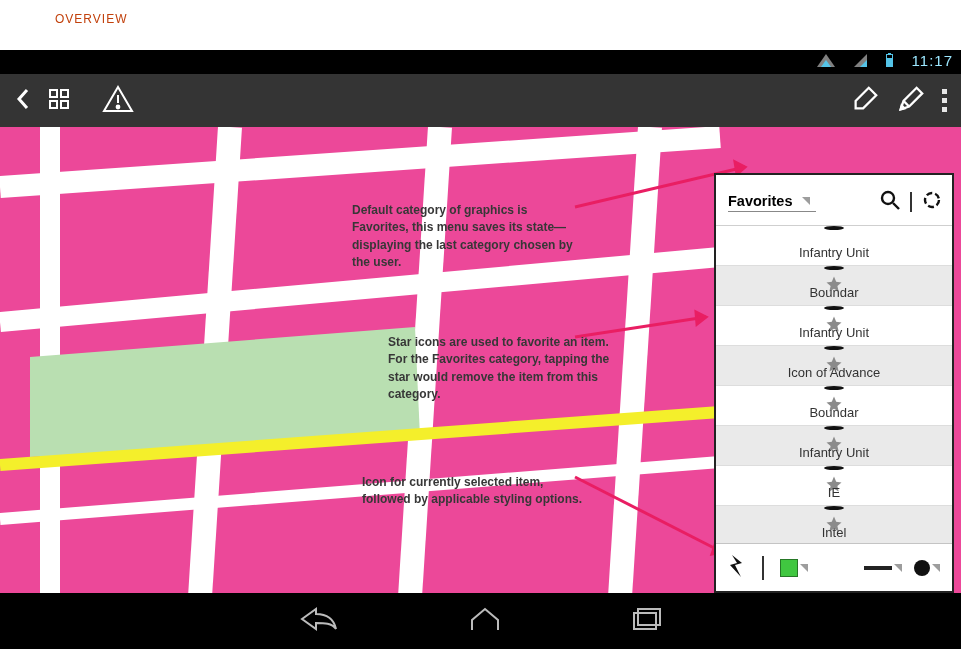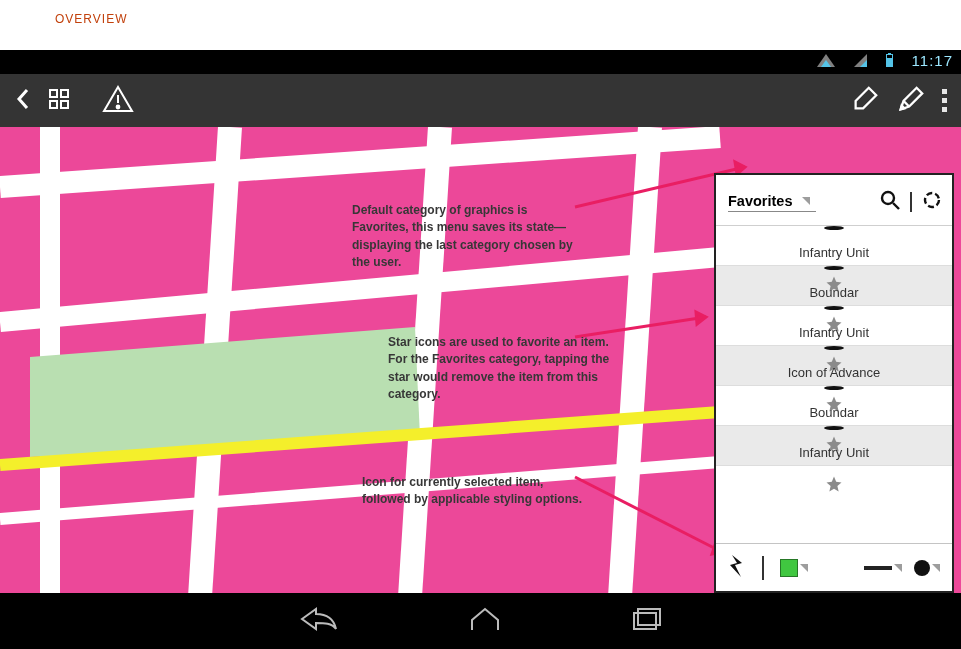--- a/index.html
+++ b/index.html
@@ -241,20 +241,34 @@
               <path fill="currentColor" d="M12 2l2.9 6.9L22 10l-5.5 4.8L18.2 22 12 18.3 5.8 22l1.7-7.2L2 10l7.1-1.1z"></path>
             </svg></span>
         </div>
       <div class="row alt">
           <span class="symbol-circle"></span>
           <span class="row-label">Infantry Unit</span>
           <span><svg class="star" viewBox="0 0 24 24">
               <path fill="currentColor" d="M12 2l2.9 6.9L22 10l-5.5 4.8L18.2 22 12 18.3 5.8 22l1.7-7.2L2 10l7.1-1.1z"></path>
             </svg></span>
         </div>
+      <div class="row">
+          <span class="symbol-circle"></span>
+          <span class="row-label">IE</span>
+          <span><svg class="star" viewBox="0 0 24 24">
+              <path fill="currentColor" d="M12 2l2.9 6.9L22 10l-5.5 4.8L18.2 22 12 18.3 5.8 22l1.7-7.2L2 10l7.1-1.1z"></path>
+            </svg></span>
+        </div>
+      <div class="row alt">
+          <span class="symbol-circle"></span>
+          <span class="row-label">Intel</span>
+          <span><svg class="star" viewBox="0 0 24 24">
+              <path fill="currentColor" d="M12 2l2.9 6.9L22 10l-5.5 4.8L18.2 22 12 18.3 5.8 22l1.7-7.2L2 10l7.1-1.1z"></path>
+            </svg></span>
+        </div>
     </div>
 
     <div class="panel-footer">
       <span>
         <svg width="18" height="26" viewBox="0 0 18 26">
             <path d="M4 2 L14 10 L7 12 L13 24 L2 12 L9 10 Z" fill="#111"></path>
           </svg>
       </span>
       <span class="divider-v"></span>
       <span class="footer-item">

